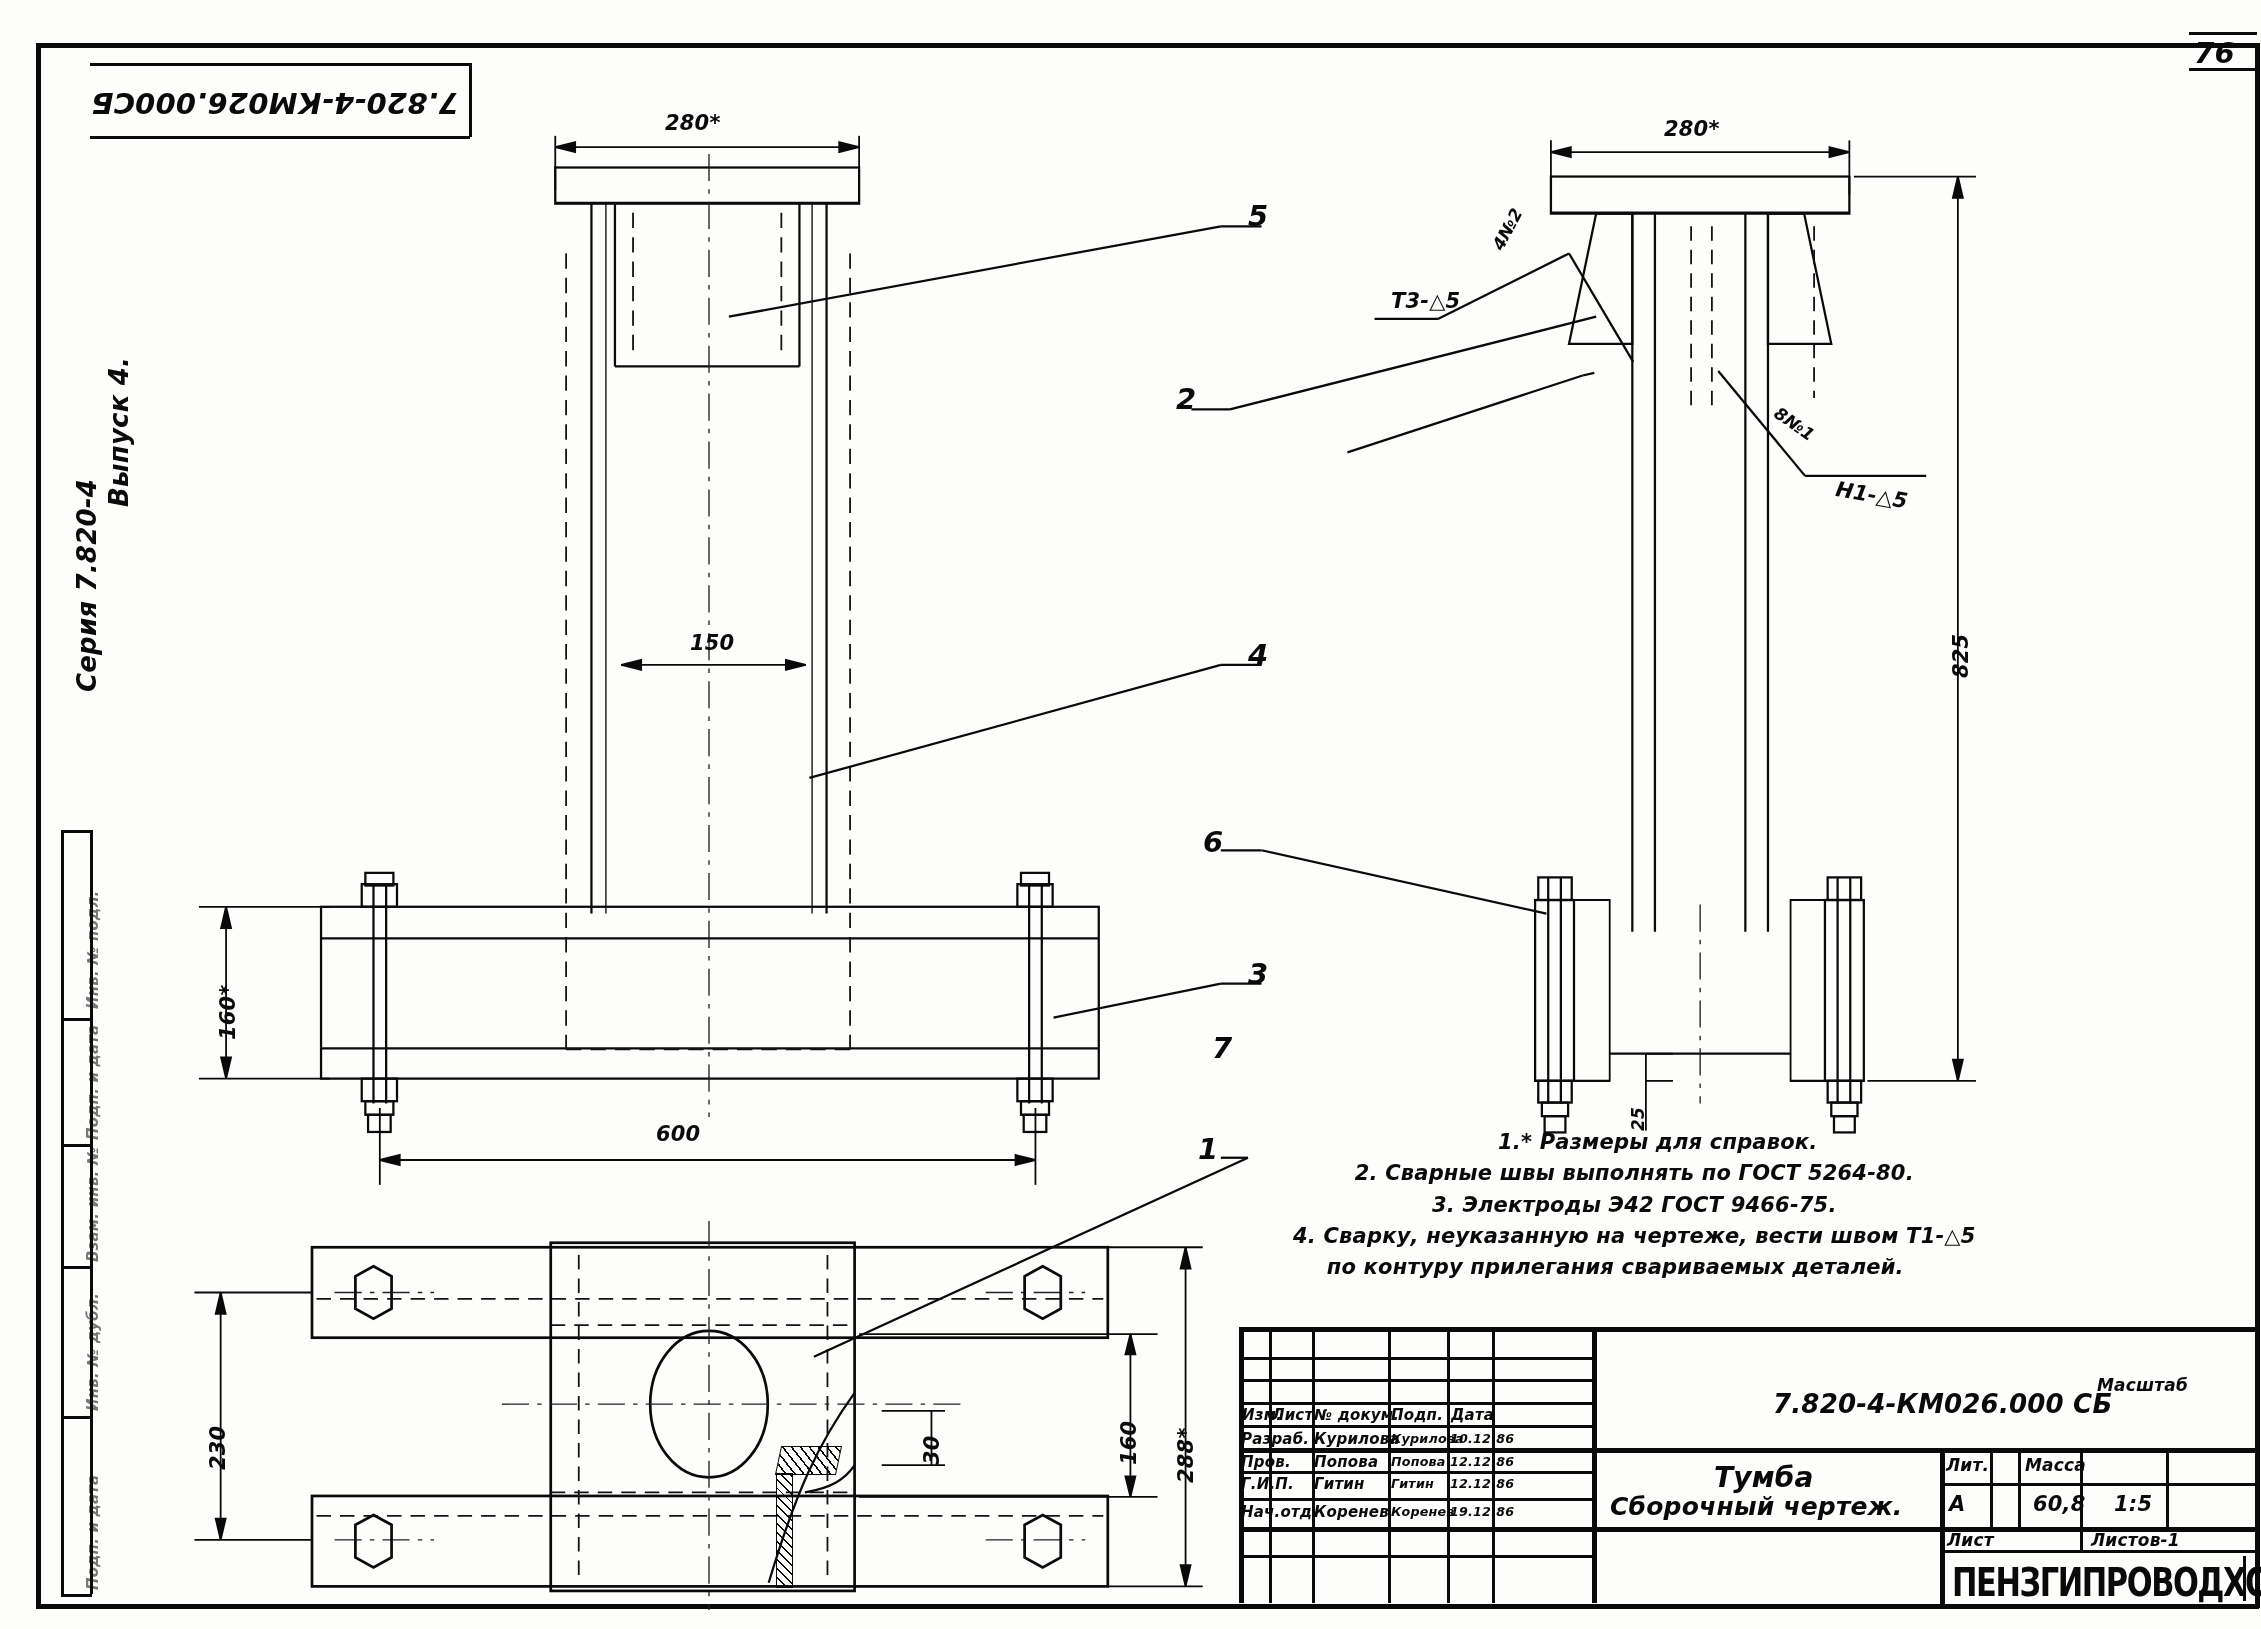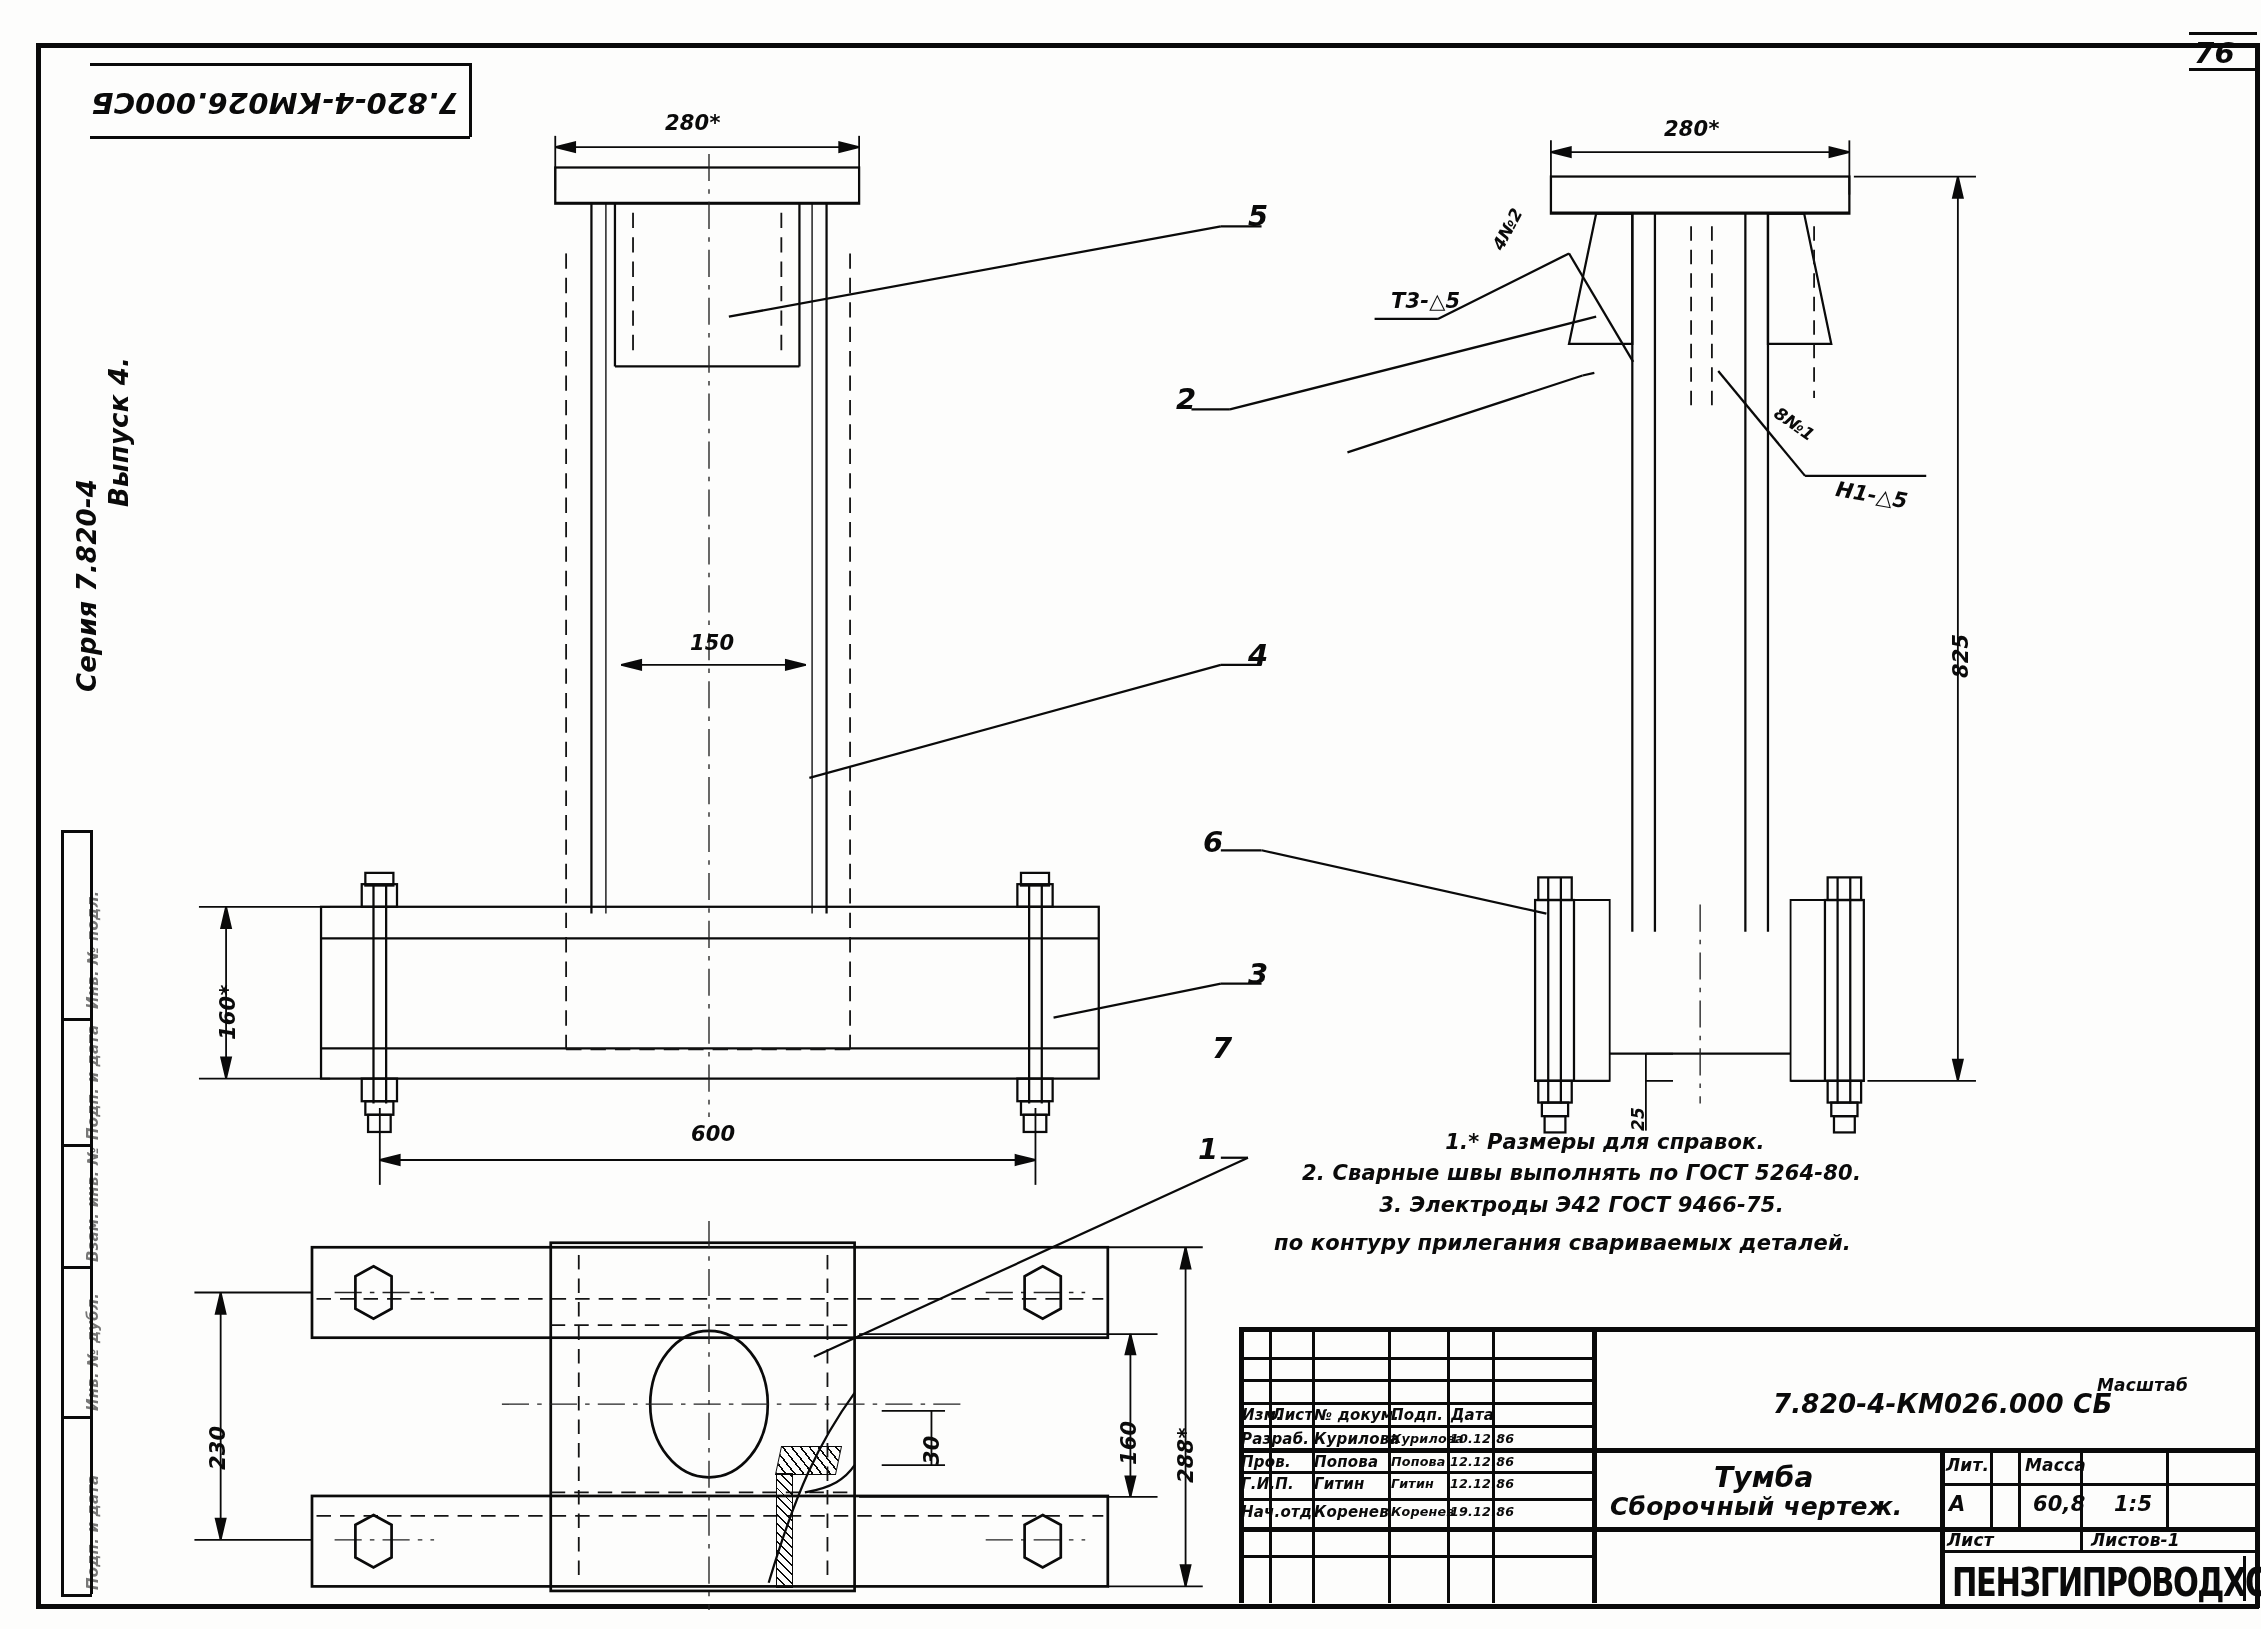--- a/index.html
+++ b/index.html
@@ -162,21 +162,21 @@
       <line x1="1790" y1="1720" x2="2700" y2="1470"></line>
       <line x1="2700" y1="1470" x2="2790" y2="1470"></line>
       <line x1="2330" y1="2250" x2="2700" y2="2175"></line>
       <line x1="2700" y1="2175" x2="2790" y2="2175"></line>
     </g>
   </svg>
 
   <div class="hw dim" style="left:665px;top:111px;">280*</div>
   <div class="hw dim" style="left:690px;top:631px;">150</div>
   <div class="hw dim r90" style="left:216px;top:1040px;">160*</div>
-  <div class="hw dim" style="left:691px;top:1122px;">600</div>
+  <div class="hw dim" style="left:656px;top:1122px;">600</div>
 
   <div class="hw num" style="left:1248px;top:199px;">5</div>
   <div class="hw num" style="left:1248px;top:638px;">4</div>
   <div class="hw num" style="left:1248px;top:957px;">3</div>
 
   <svg width="2297" height="1630" viewBox="0 0 5080 3604">
     <g stroke="#0a0a0a" fill="none" stroke-width="5">
 
       <rect x="3430" y="390" width="660" height="82"></rect>
       <line x1="3430" y1="470" x2="4090" y2="470"></line>
@@ -366,20 +366,21 @@
   <div class="hw dim r90" style="left:206px;top:1470px;">230</div>
   <div class="hw dim r90" style="left:1117px;top:1465px;">160</div>
   <div class="hw dim r90" style="left:1174px;top:1483px;">288*</div>
   <div class="hw dim r90" style="left:920px;top:1465px;">30</div>
   <div class="hw num" style="left:1198px;top:1132px;">1</div>
 
   <div style="position:absolute;left:1293px;top:1130px;">
     <div class="hw note" style="position:relative;left:23.5px;top:0;">1.* Размеры для справок.</div>
     <div class="hw note" style="position:relative;left:0;top:7.2px;">2. Сварные швы выполнять по ГОСТ 5264-80.</div>
     <div class="hw note" style="position:relative;left:0;top:14.5px;">3. Электроды Э42 ГОСТ 9466-75.</div>
+    <div class="hw note" style="position:relative;left:0;top:22px;">4. Сварку, неуказанную на чертеже, вести швом Т1-△5</div>
     <div class="hw note" style="position:relative;left:-19px;top:29px;">по контуру прилегания свариваемых деталей.</div>
   </div>
 
   <div class="ln h9" style="left:1239px;top:1327px;width:1016px;"></div>
   <div class="ln h9" style="left:1239px;top:1448px;width:1016px;"></div>
   <div class="ln h9" style="left:1239px;top:1527px;width:1016px;"></div>
   <div class="ln v9" style="left:1239px;top:1327px;height:276px;"></div>
   <div class="ln v9" style="left:1592px;top:1327px;height:276px;"></div>
   <div class="ln v9" style="left:1940px;top:1448px;height:156px;"></div>
 

